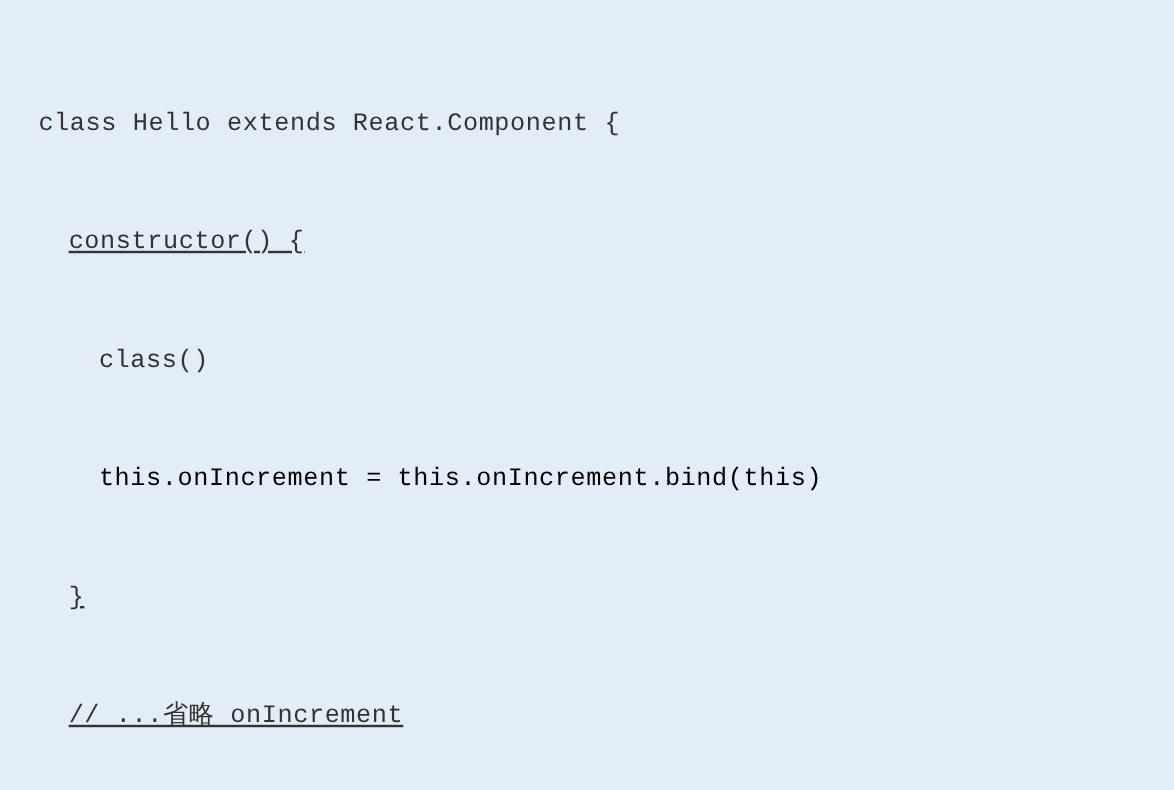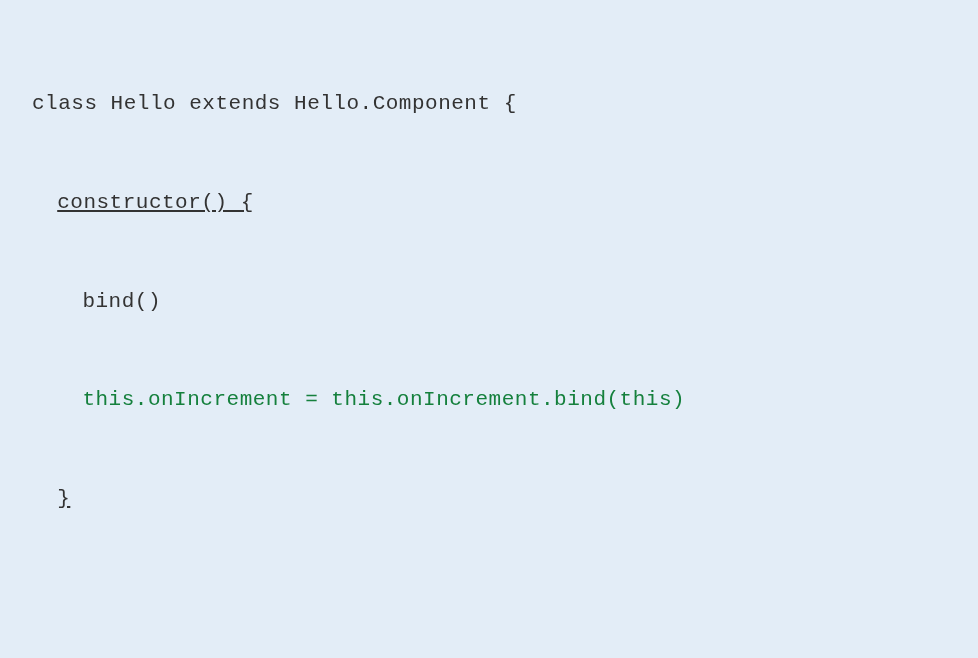--- a/index.html
+++ b/index.html
@@ -25,31 +25,32 @@
       display: block;
     }
     .indent-1 {
       padding-left: 2ch;
       text-decoration: underline;
     }
     .indent-2 {
       padding-left: 4ch;
     }
     .highlight {
-      color: #15803d;
+      color: #000000;
     }
   </style>
 </head>
 <body>
 
 <div class="code-block">
-<span class="line">class Hello extends Hello.Component {</span>
+<span class="line">class Hello extends React.Component {</span>
 <span class="line indent-1">constructor() {</span>
-<span class="line indent-2">bind()</span>
+<span class="line indent-2">class()</span>
 <span class="line indent-2 highlight">this.onIncrement = this.onIncrement.bind(this)</span>
 <span class="line indent-1">}</span>
+<span class="line indent-1">// ...省略 onIncrement</span>
 
 
 
 
 
 
 </div>
 
 </body></html>

